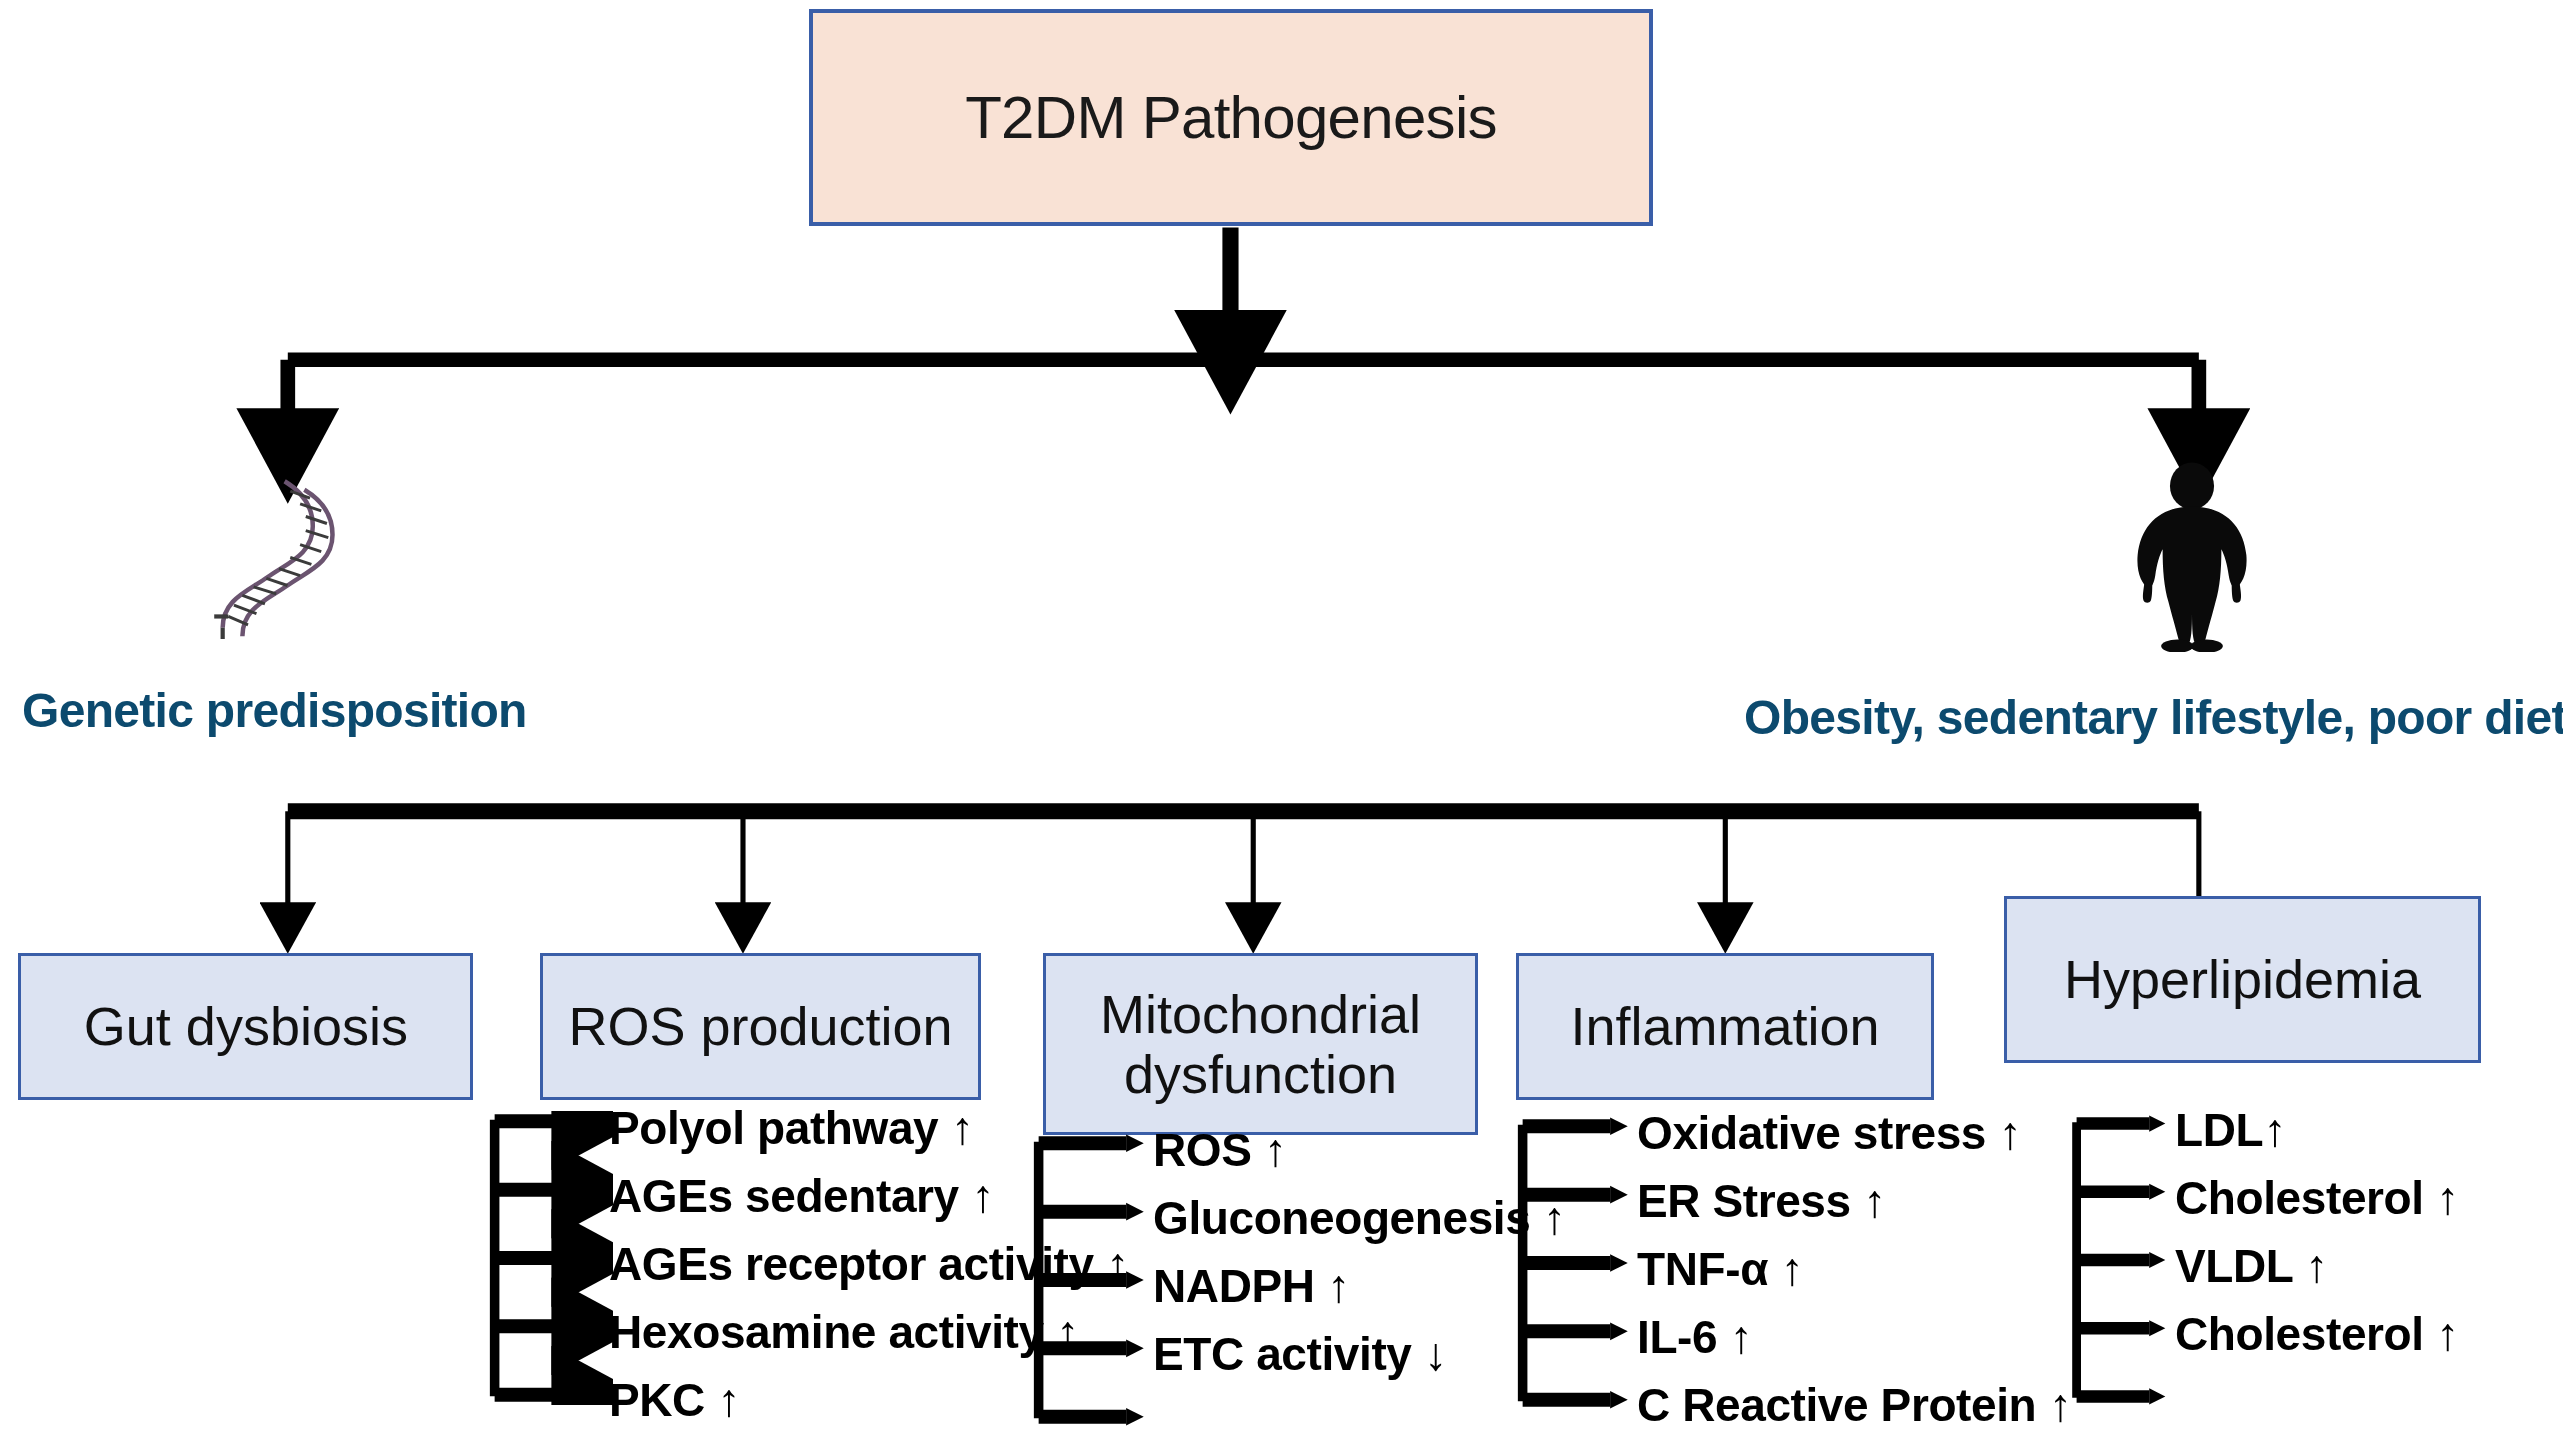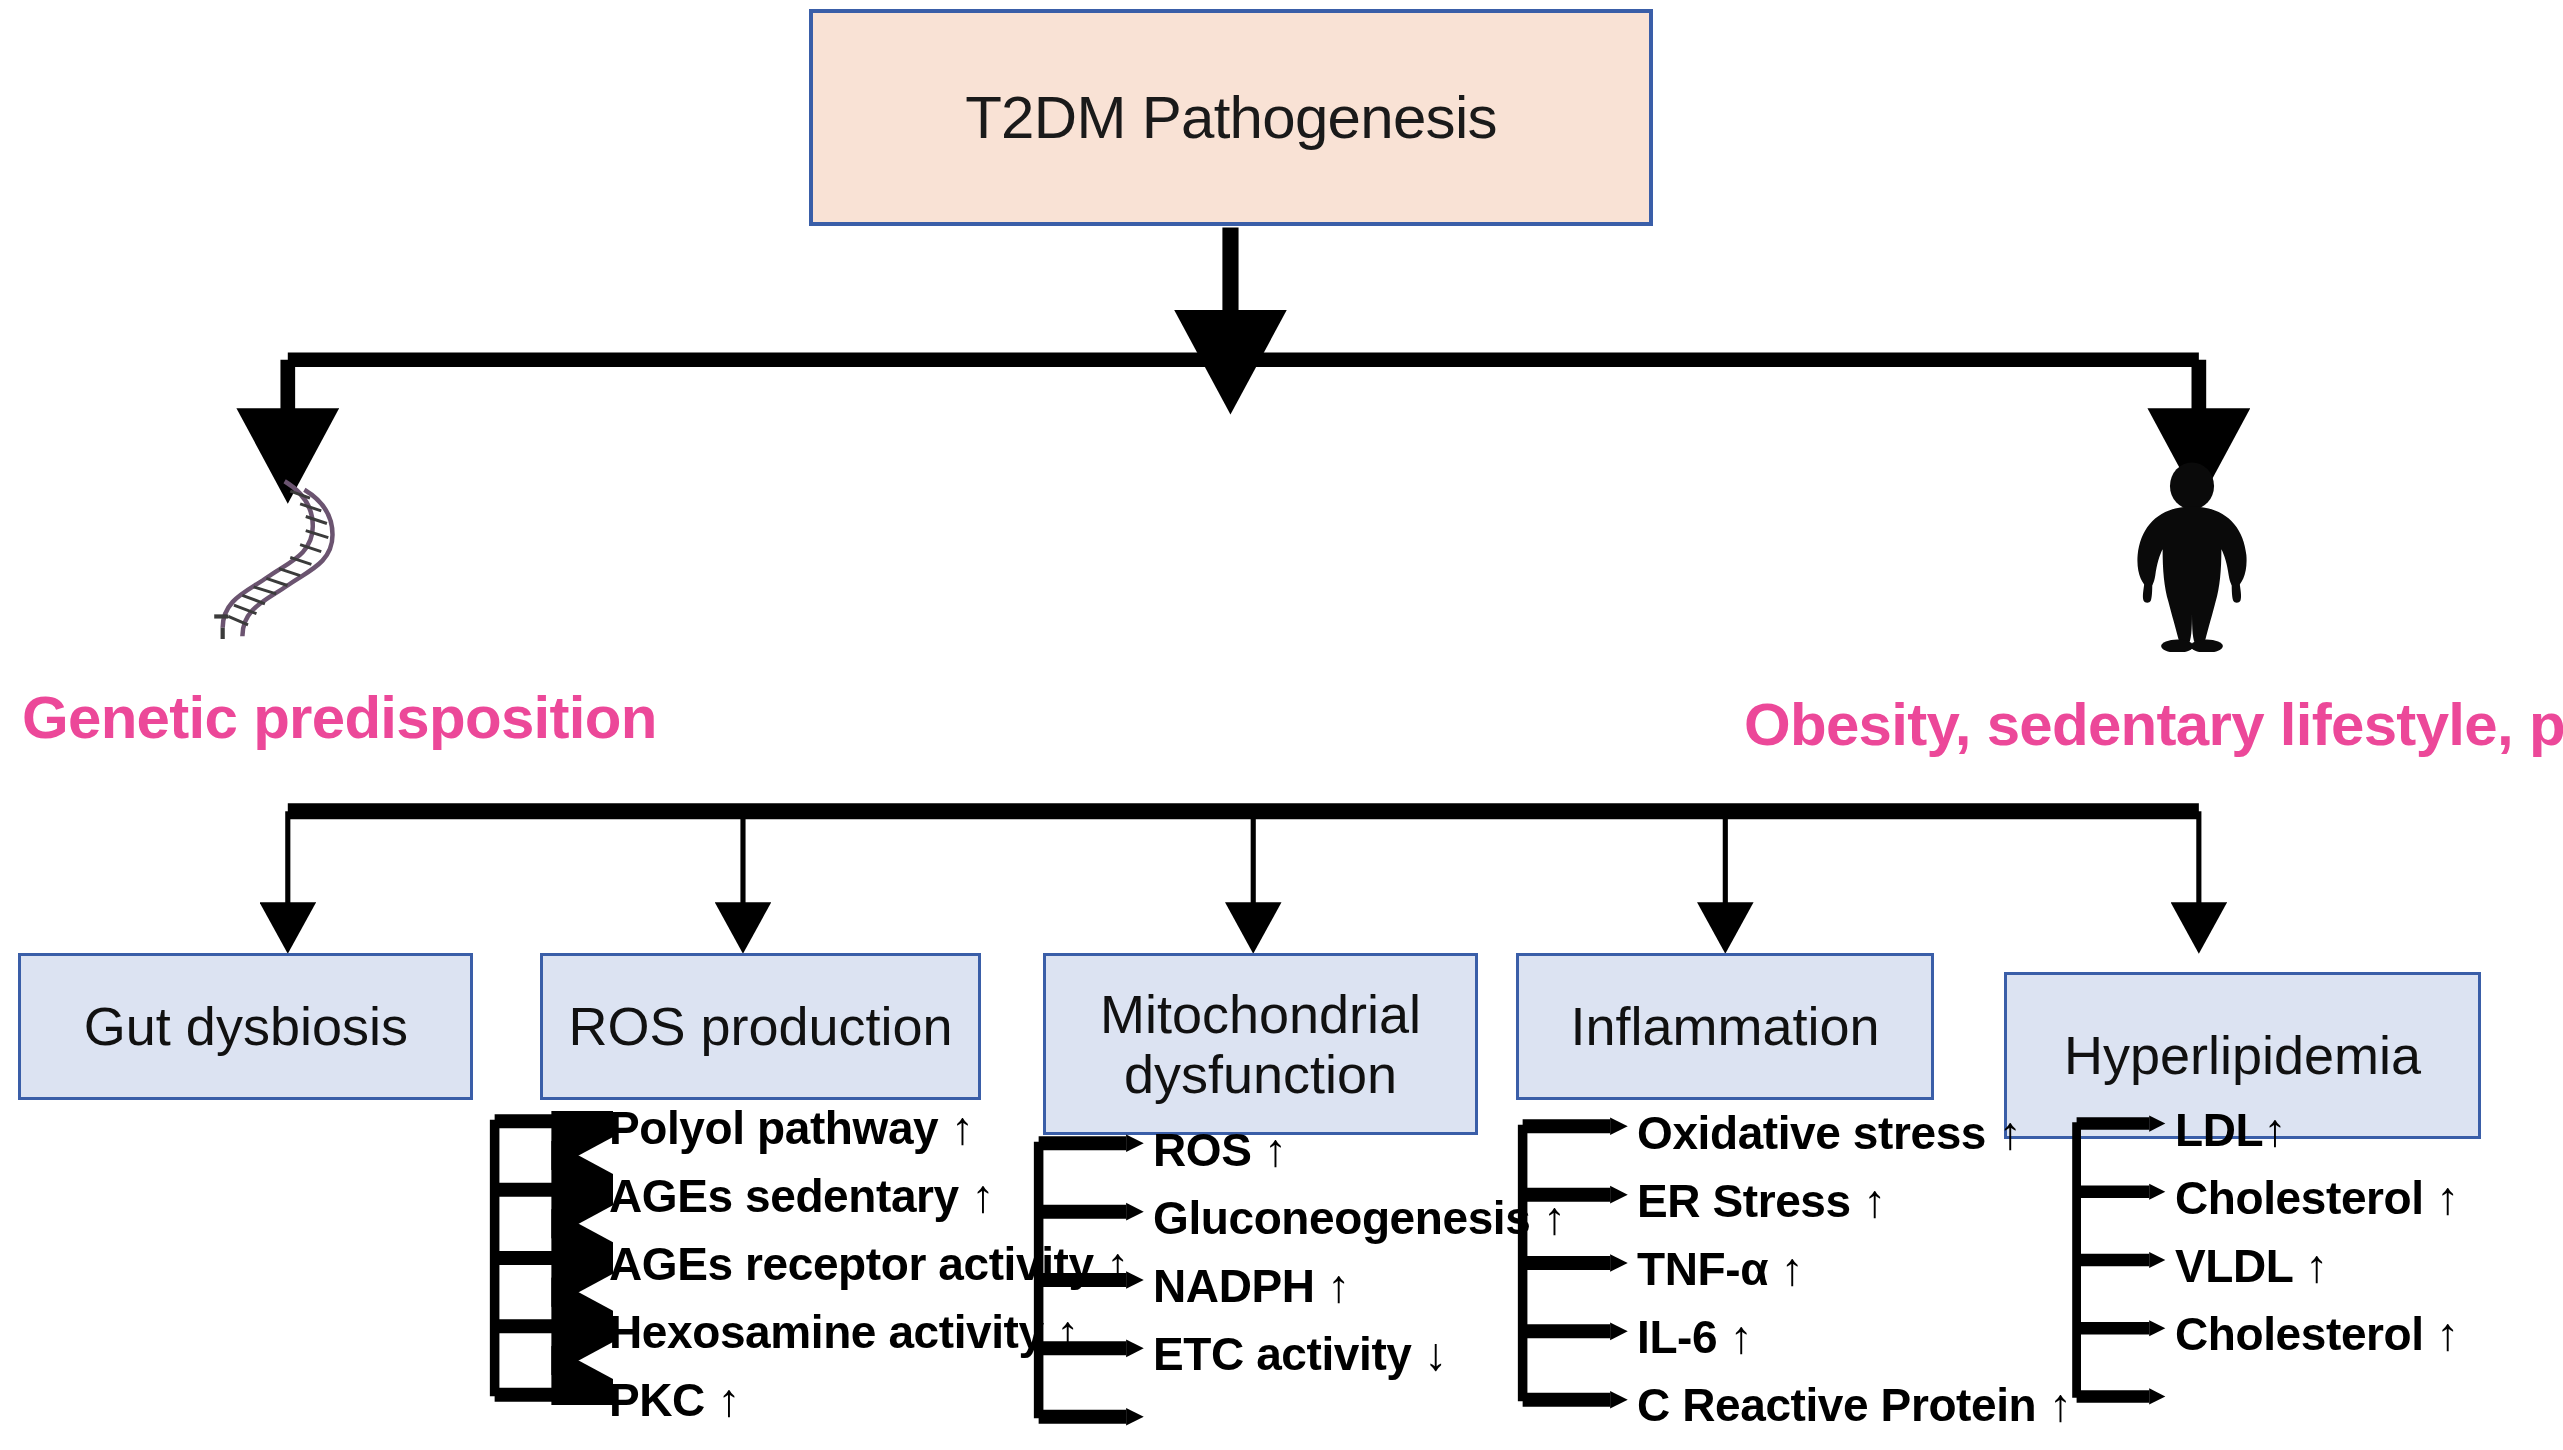--- a/index.html
+++ b/index.html
@@ -19,25 +19,25 @@
   }
 
   .blue-box{
     background:#dce3f2;border:3.7px solid #3a5ea8;
     font-size:54px;color:#111111;
   }
   .bb1{left:18.4px;  top:953px;width:455px;height:147px;}
   .bb2{left:540px; top:953px;width:441px;height:147px;}
   .bb3{left:1043px;top:953px;width:435px;height:182px;padding:0 7px;}
   .bb4{left:1516px;top:953px;width:418px;height:147px;}
-  .bb5{left:2004px;top:972px;width:477px;height:167px;}
-
-  
-  .label{position:absolute;font-weight:bold;color:#ec4899;white-space:nowrap;
-         font-size:60px;letter-spacing:-0.7px;}
+  .bb5{left:2004px;top:896px;width:477px;height:167px;}
+
+  
+  .label{position:absolute;font-weight:bold;color:#0c4a6e;white-space:nowrap;
+         font-size:48px;letter-spacing:-0.7px;}
   .lbl-genetic{left:22px;top:683px;}
   .lbl-obesity{left:1744px;top:690px;}
 
   
   #wires{position:absolute;left:0;top:0;width:2563px;height:1450px;
          pointer-events:none;}
 
   
   .icon-box{position:absolute;}
   .dna-icon{left:191px;top:470px;width:176px;height:169px;}

